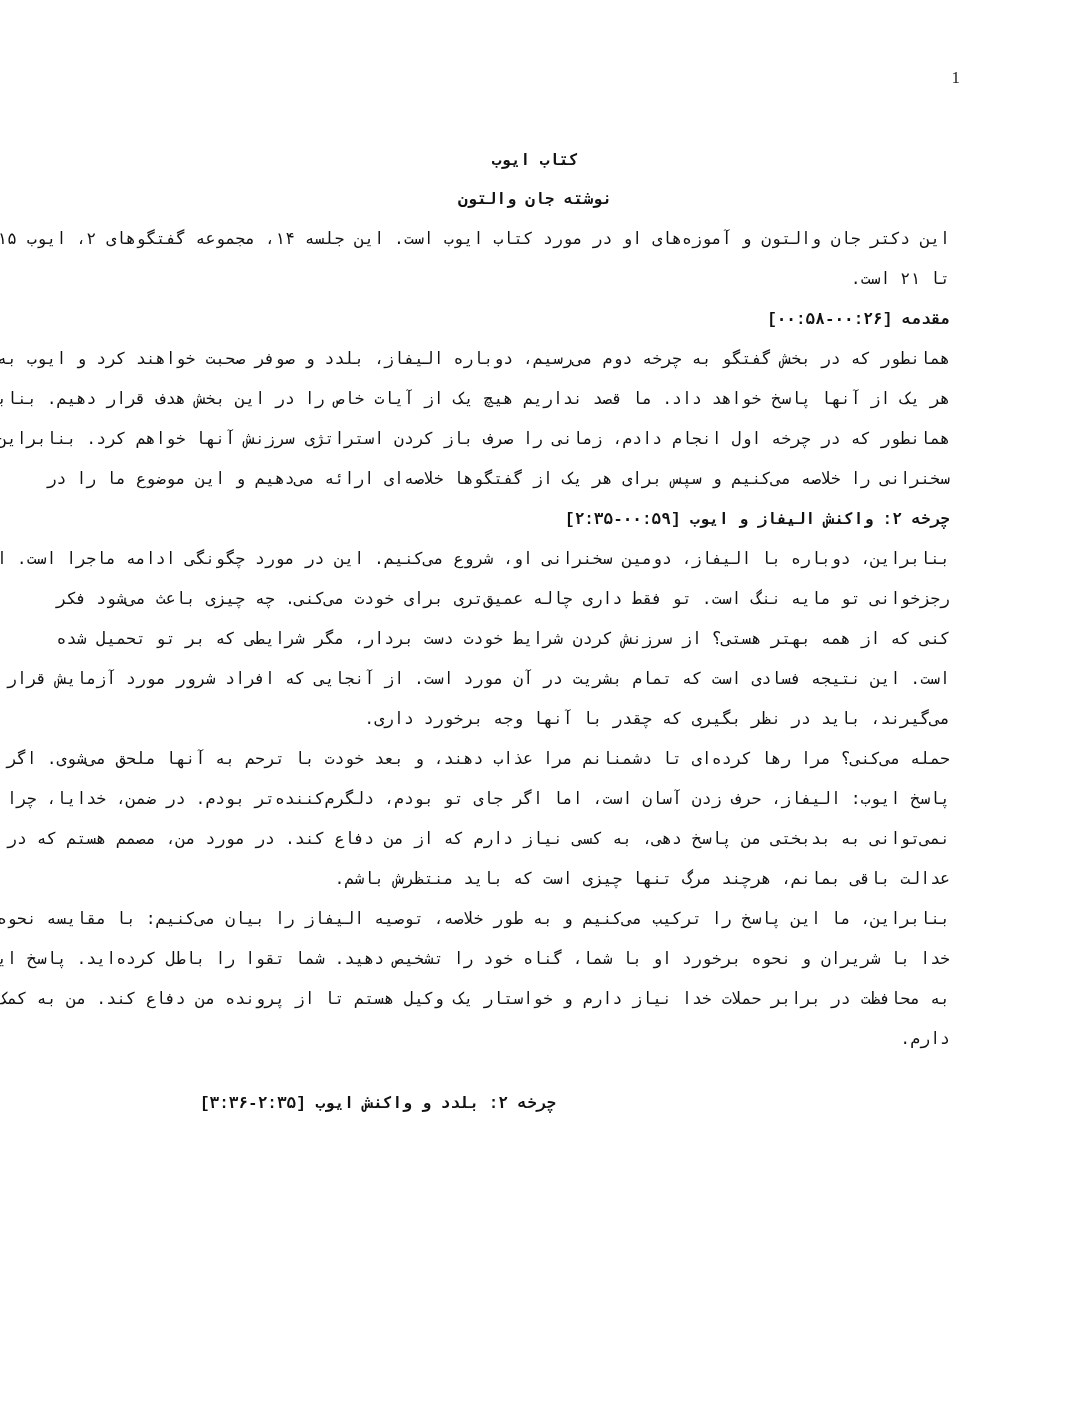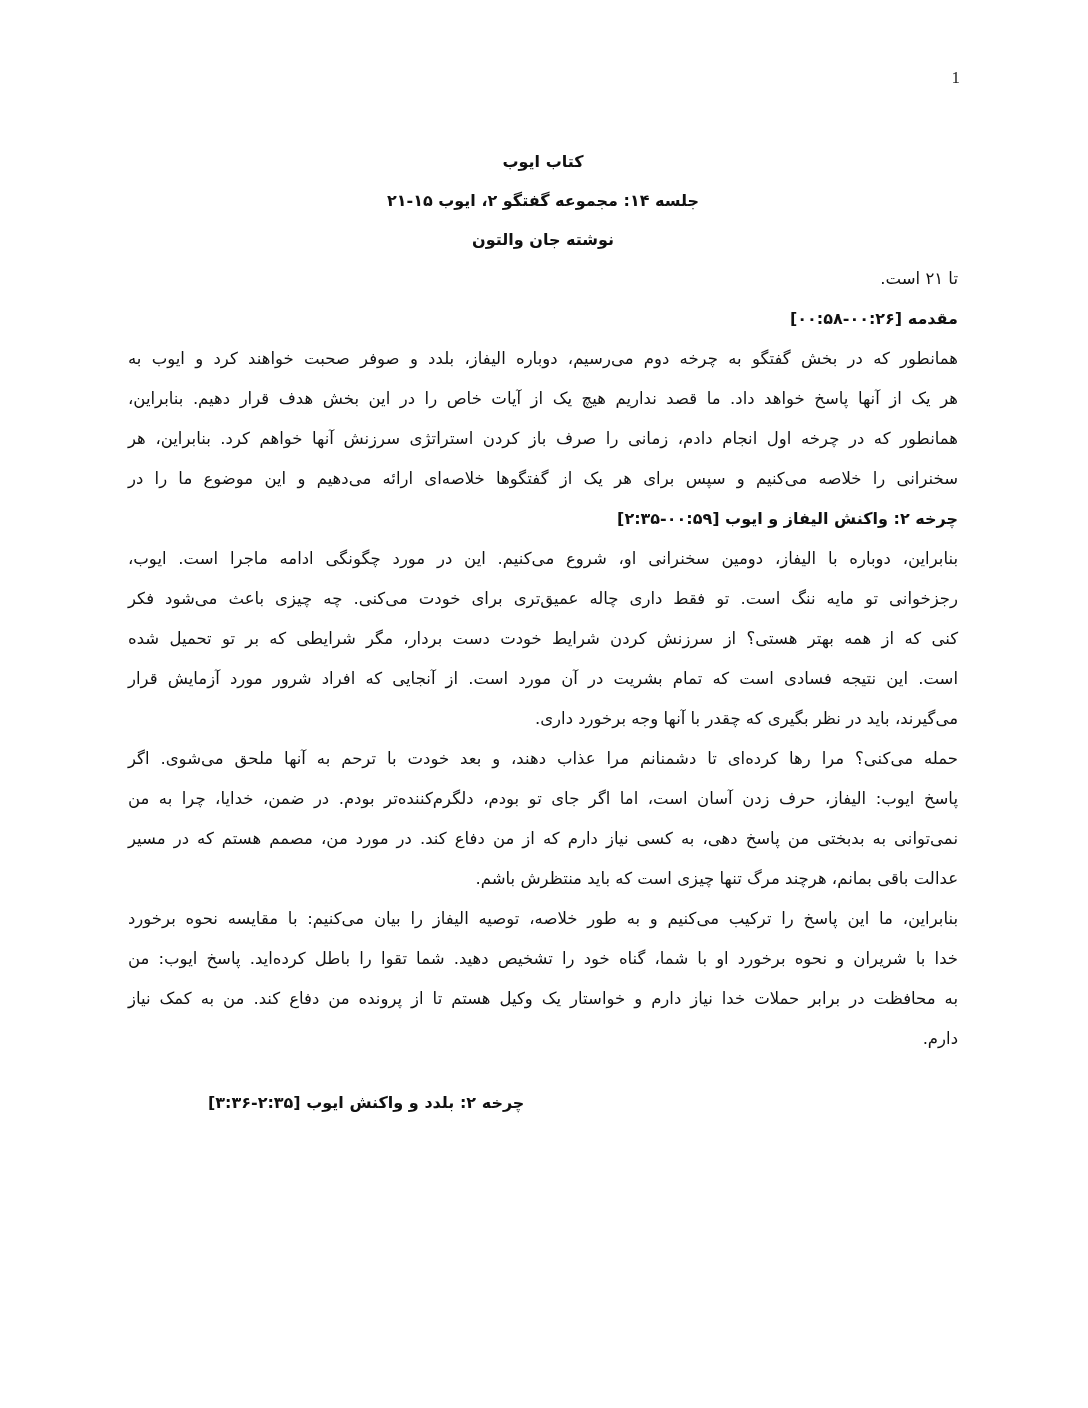--- a/index.html
+++ b/index.html
@@ -1,38 +1,38 @@
 <!DOCTYPE html>
 <html><head>
 <meta charset="utf-8">
 <style>
   html, body { margin: 0; padding: 0; background: #ffffff; }
   body { width: 1088px; height: 1408px; position: relative; overflow: hidden;
          font-family: "DejaVu Sans", "Liberation Sans", sans-serif; color: #111111; }
   .page-number { position: absolute; top: 68px; right: 128px; font-family: "Liberation Serif", serif;
                  font-size: 17px; color: #222; }
-  .content { position: absolute; left: 128px; width: 830px; top: 142px; direction: rtl; }
+  .content { position: absolute; left: 120px; width: 830px; top: 142px; direction: rtl; font-family: Liberation Mono, monospace; }
   .title { text-align: center; font-weight: bold; font-size: 16px; line-height: 39px; height: 39px; }
   .heading { font-weight: bold; font-size: 16px; line-height: 40px; height: 40px; }
   .line { font-size: 16.5px; line-height: 40px; height: 40px; text-align: justify; text-align-last: justify;
           white-space: nowrap; }
   .line.last { text-align-last: right; }
   .gap { height: 24px; }
   .heading.center-ish { text-align: left; padding-left: 80px; }
 </style>
 </head>
 <body>
 
 <div class="page-number">1</div>
 
 <div class="content">
   <div class="title">کتاب ایوب</div>
-  <div class="title">جلسه ۱۴: مجموعه گفتگو ۲، ایوب ۱۵-۲۱</div>
   <div class="title">نوشته جان والتون</div>
 
+  <div class="line">این دکتر جان والتون و آموزه‌های او در مورد کتاب ایوب است. این جلسه ۱۴، مجموعه گفتگوهای ۲، ایوب ۱۵</div>
   <div class="line last">تا ۲۱ است.</div>
 
   <div class="heading">مقدمه [۰۰:۲۶-۰۰:۵۸]</div>
   <div class="line">همانطور که در بخش گفتگو به چرخه دوم می‌رسیم، دوباره الیفاز، بلدد و صوفر صحبت خواهند کرد و ایوب به</div>
   <div class="line">هر یک از آنها پاسخ خواهد داد. ما قصد نداریم هیچ یک از آیات خاص را در این بخش هدف قرار دهیم. بنابراین،</div>
   <div class="line">همانطور که در چرخه اول انجام دادم، زمانی را صرف باز کردن استراتژی سرزنش آنها خواهم کرد. بنابراین، هر</div>
   <div class="line">سخنرانی را خلاصه می‌کنیم و سپس برای هر یک از گفتگوها خلاصه‌ای ارائه می‌دهیم و این موضوع ما را در</div>
 
   <div class="heading">چرخه ۲: واکنش الیفاز و ایوب [۰۰:۵۹-۲:۳۵]</div>
   <div class="line">بنابراین، دوباره با الیفاز، دومین سخنرانی او، شروع می‌کنیم. این در مورد چگونگی ادامه ماجرا است. ایوب،</div>

